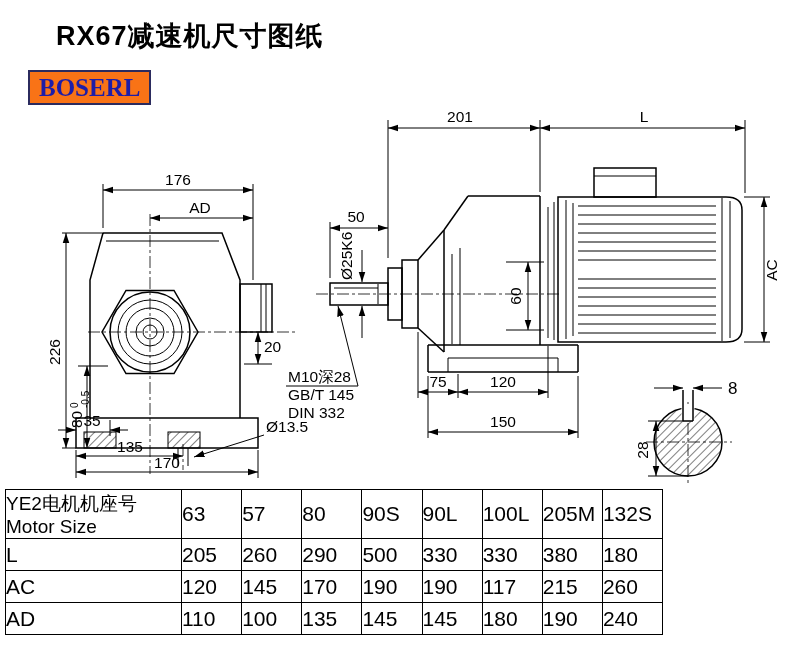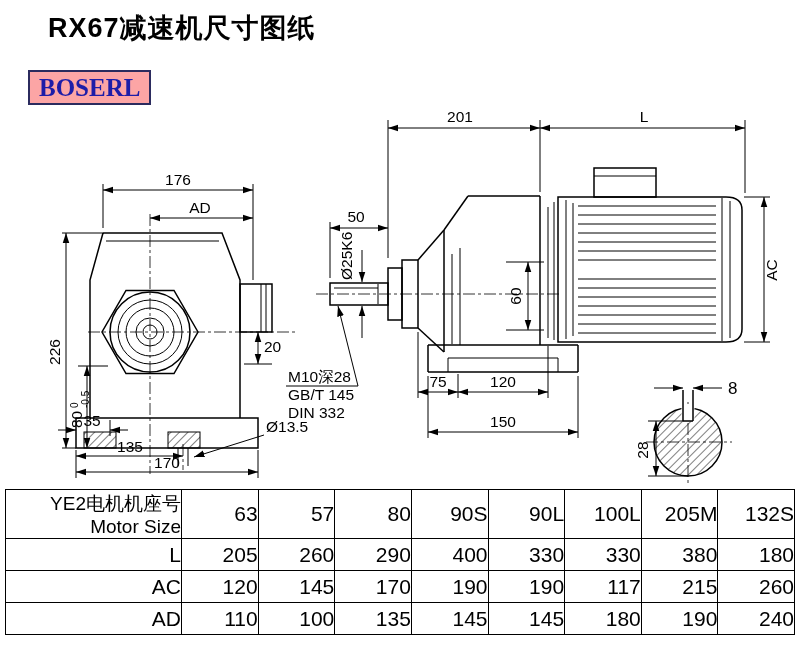--- a/index.html
+++ b/index.html
@@ -1,32 +1,32 @@
 <!DOCTYPE html>
 <html><head>
 <meta charset="utf-8">
 <style>
   html,body{margin:0;padding:0;}
   body{width:800px;height:646px;background:#fff;position:relative;overflow:hidden;
        font-family:"Liberation Sans",sans-serif;color:#000;}
-  .title{position:absolute;left:44px;top:6px;margin:4px;font-size:27px;font-weight:bold;
+  .title{position:absolute;left:44px;top:6px;margin:12px;font-size:27px;font-weight:bold;
          letter-spacing:1px;font-family:"Liberation Sans",sans-serif;}
   .logo{position:absolute;left:28px;top:70px;border:2px solid #2b2b5e;padding:0 9px;
         font-family:"Liberation Serif",serif;font-size:25px;font-weight:bold;color:#1d1da8;
-        line-height:31px;background:#fca5a5;}
+        line-height:31px;background:#f97316;}
   svg.drawing{position:absolute;left:0;top:0;}
   svg text{font-family:"Liberation Sans",sans-serif;font-size:15.5px;fill:#000;}
   svg .tol{font-size:10px;}
   svg .big{font-size:17px;}
   .oline{stroke:#000;stroke-width:1.5;fill:none;}
   .thin{stroke:#000;stroke-width:1;fill:none;}
   .dim{stroke:#000;stroke-width:1;fill:none;}
   .cl{stroke:#000;stroke-width:0.8;fill:none;stroke-dasharray:12 3 3 3;}
-  table.dim-table{position:absolute;left:5px;top:489px;width:790px;border-collapse:collapse;
-        table-layout:fixed;text-align:right;font-size:21px;}
+  table.dim-table{position:absolute;left:5px;top:489px;width:658px;border-collapse:collapse;
+        table-layout:fixed;text-align:left;font-size:21px;}
   table.dim-table td{border:1.5px solid #000;padding:0;height:31px;}
   table.dim-table tr.hrow td{height:48px;}
   .hdr-cn{font-size:19px;line-height:24px;}
   .hdr-en{font-size:19px;line-height:21px;}
 </style>
 </head>
 <body>
 
 <h1 class="title">RX67减速机尺寸图纸</h1>
 <div class="logo">
@@ -242,21 +242,21 @@
       <td>90L</td>
       <td>100L</td>
       <td>205M</td>
       <td>132S</td>
     </tr>
     <tr>
       <td>L</td>
       <td>205</td>
       <td>260</td>
       <td>290</td>
-      <td>400</td>
+      <td>500</td>
       <td>330</td>
       <td>330</td>
       <td>380</td>
       <td>180</td>
     </tr>
     <tr>
       <td>AC</td>
       <td>120</td>
       <td>145</td>
       <td>170</td>

